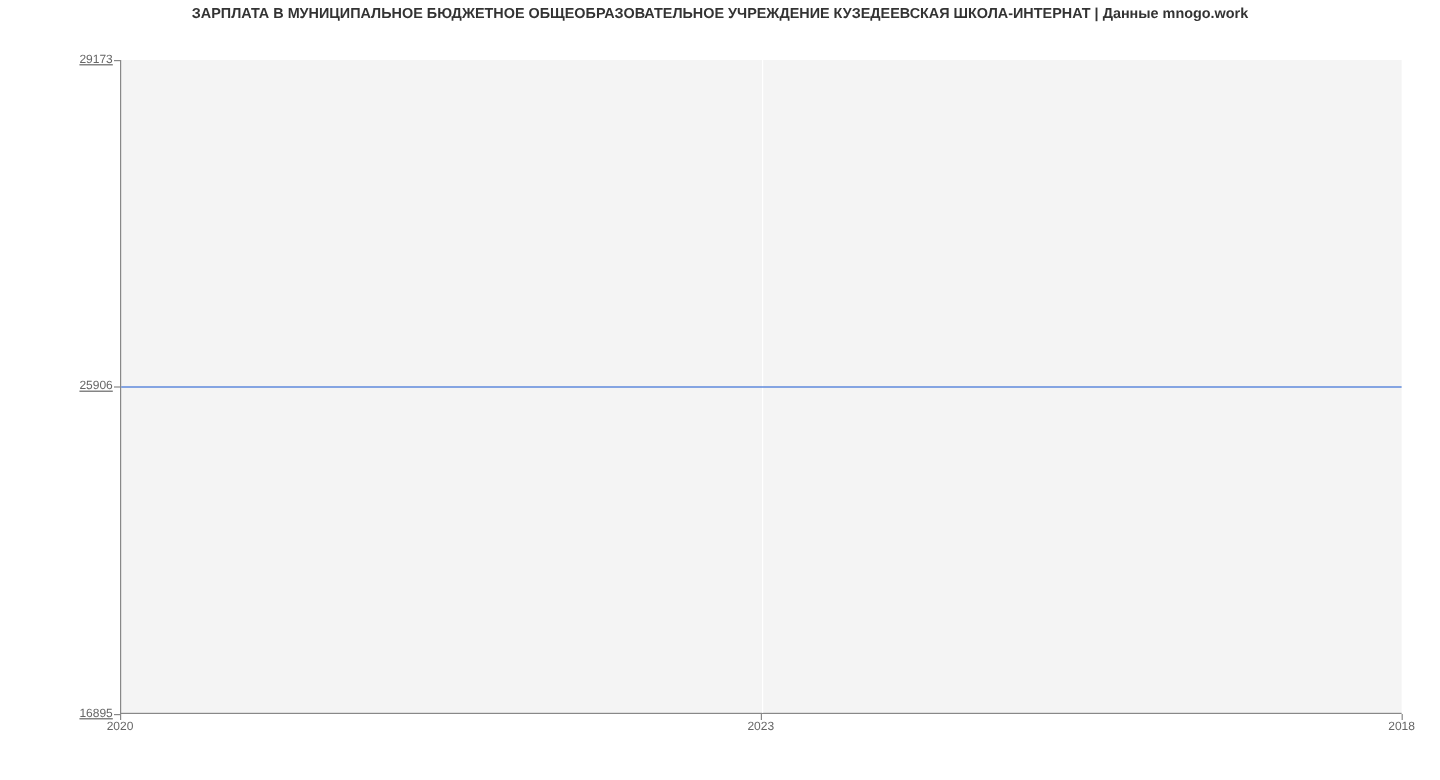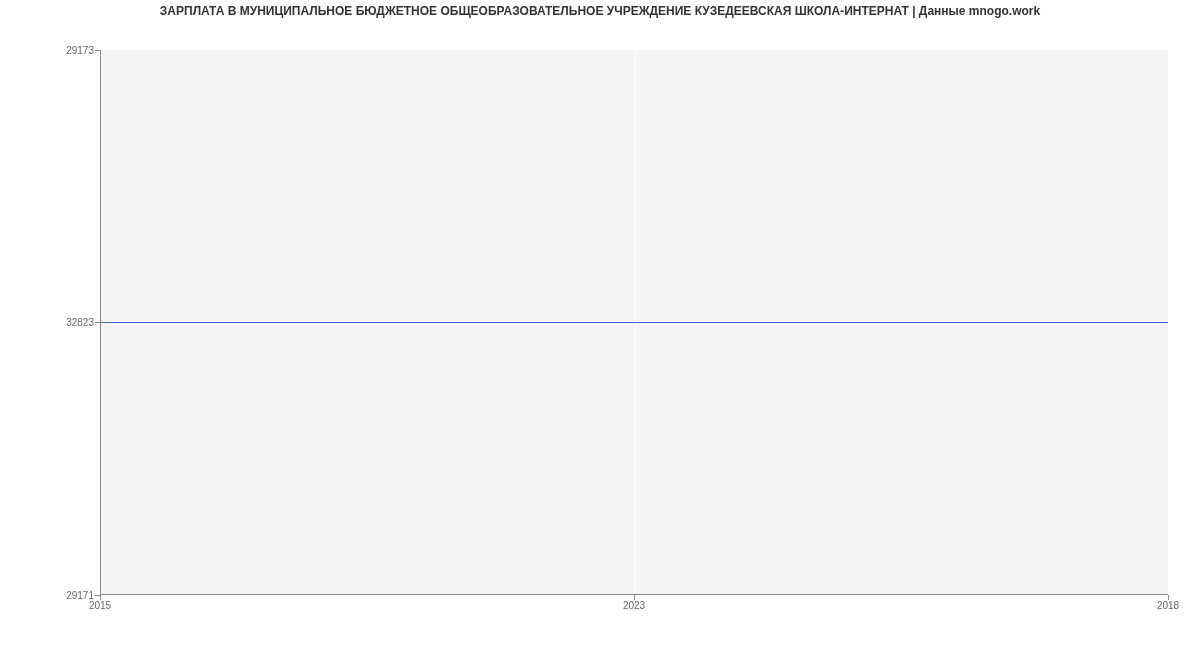--- a/index.html
+++ b/index.html
@@ -51,20 +51,21 @@
     border-top: 1px solid #3b6fd6;
   }
   .y-tick-label {
     position: absolute;
     right: 1106px;
     width: 90px;
     text-align: right;
     font-size: 10px;
     color: #666;
     transform: translateY(-50%);
+    text-decoration: underline;
   }
   .y-tick-mark {
     position: absolute;
     left: 95px;
     width: 5px;
     height: 0;
     border-top: 1px solid #888;
   }
   .x-tick-label {
     position: absolute;
@@ -81,30 +82,30 @@
     border-left: 1px solid #888;
   }
 </style>
 </head>
 <body>
 
 <div class="chart-wrap">
 
   <div class="title">ЗАРПЛАТА В МУНИЦИПАЛЬНОЕ БЮДЖЕТНОЕ ОБЩЕОБРАЗОВАТЕЛЬНОЕ УЧРЕЖДЕНИЕ КУЗЕДЕЕВСКАЯ ШКОЛА-ИНТЕРНАТ | Данные mnogo.work</div>
 
-  <div class="y-tick-label" style="top:595px">29171</div>
+  <div class="y-tick-label" style="top:595px">16895</div>
   <div class="y-tick-mark" style="top:595px"></div>
 
-  <div class="y-tick-label" style="top:322px">32823</div>
+  <div class="y-tick-label" style="top:322px">25906</div>
   <div class="y-tick-mark" style="top:322px"></div>
 
   <div class="y-tick-label" style="top:50px">29173</div>
   <div class="y-tick-mark" style="top:50px"></div>
 
-  <div class="x-tick-label" style="left:100px">2015</div>
+  <div class="x-tick-label" style="left:100px">2020</div>
   <div class="x-tick-mark" style="left:100px"></div>
 
   <div class="x-tick-label" style="left:634px">2023</div>
   <div class="x-tick-mark" style="left:634px"></div>
 
   <div class="x-tick-label" style="left:1168px">2018</div>
   <div class="x-tick-mark" style="left:1168px"></div>
 
   <div class="plot-area">
 

